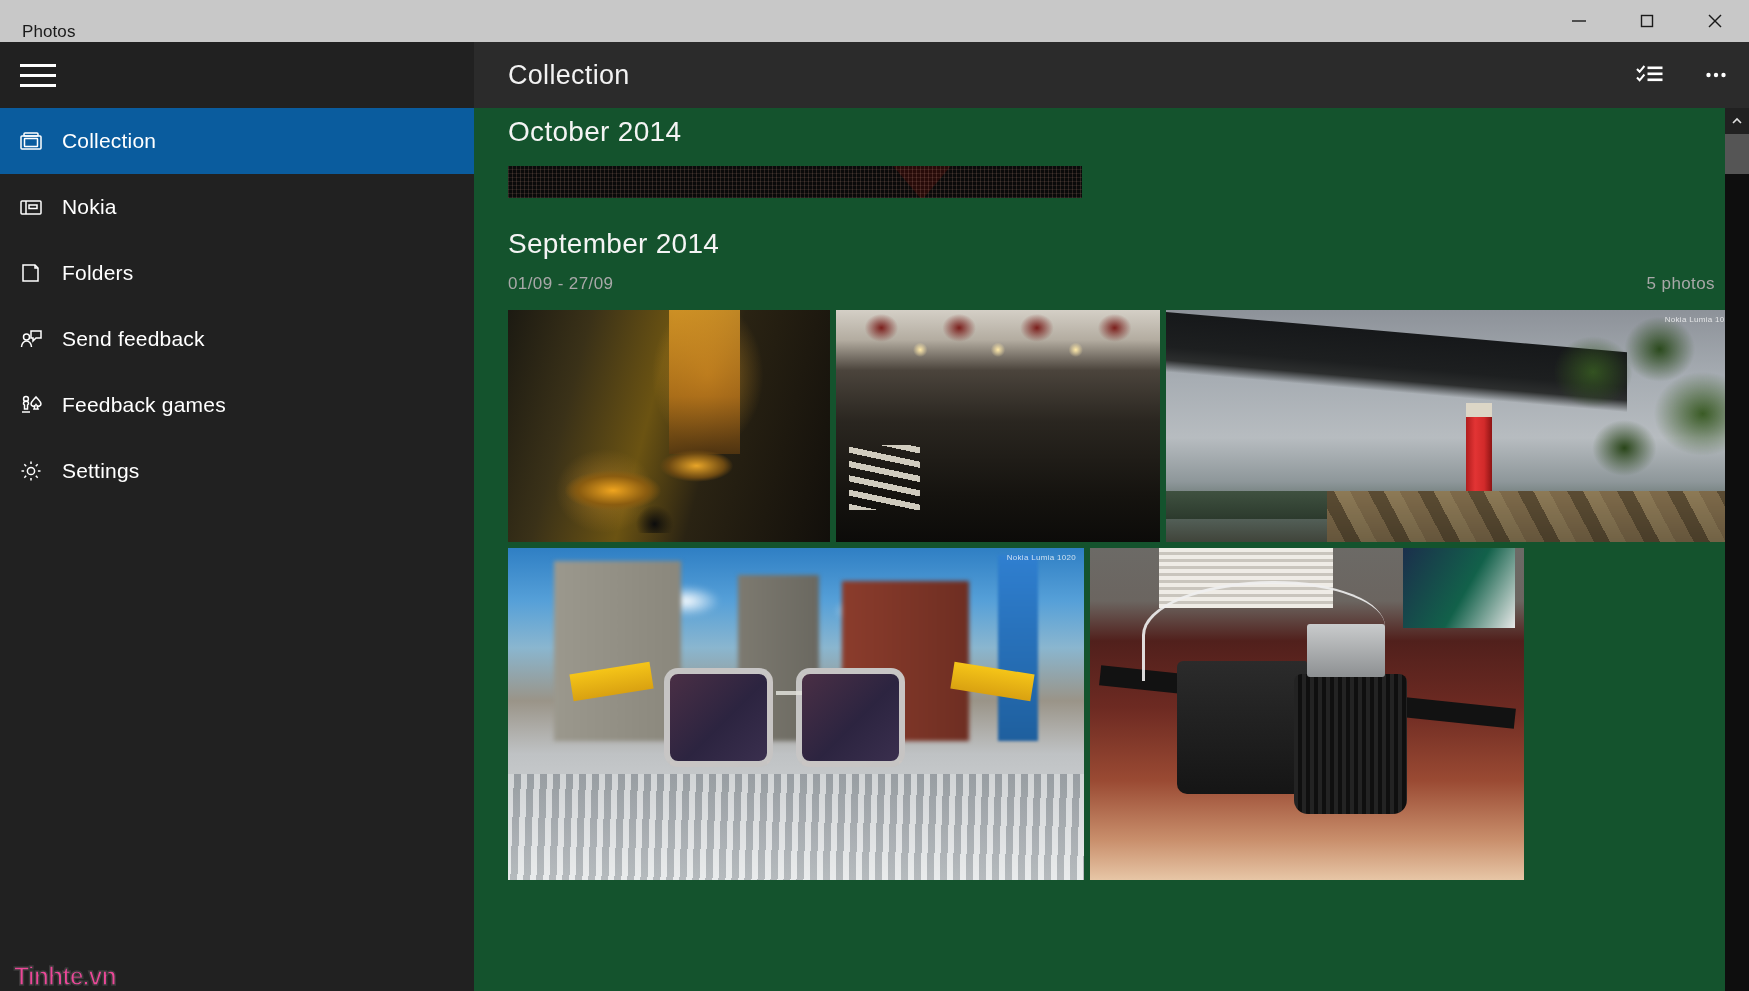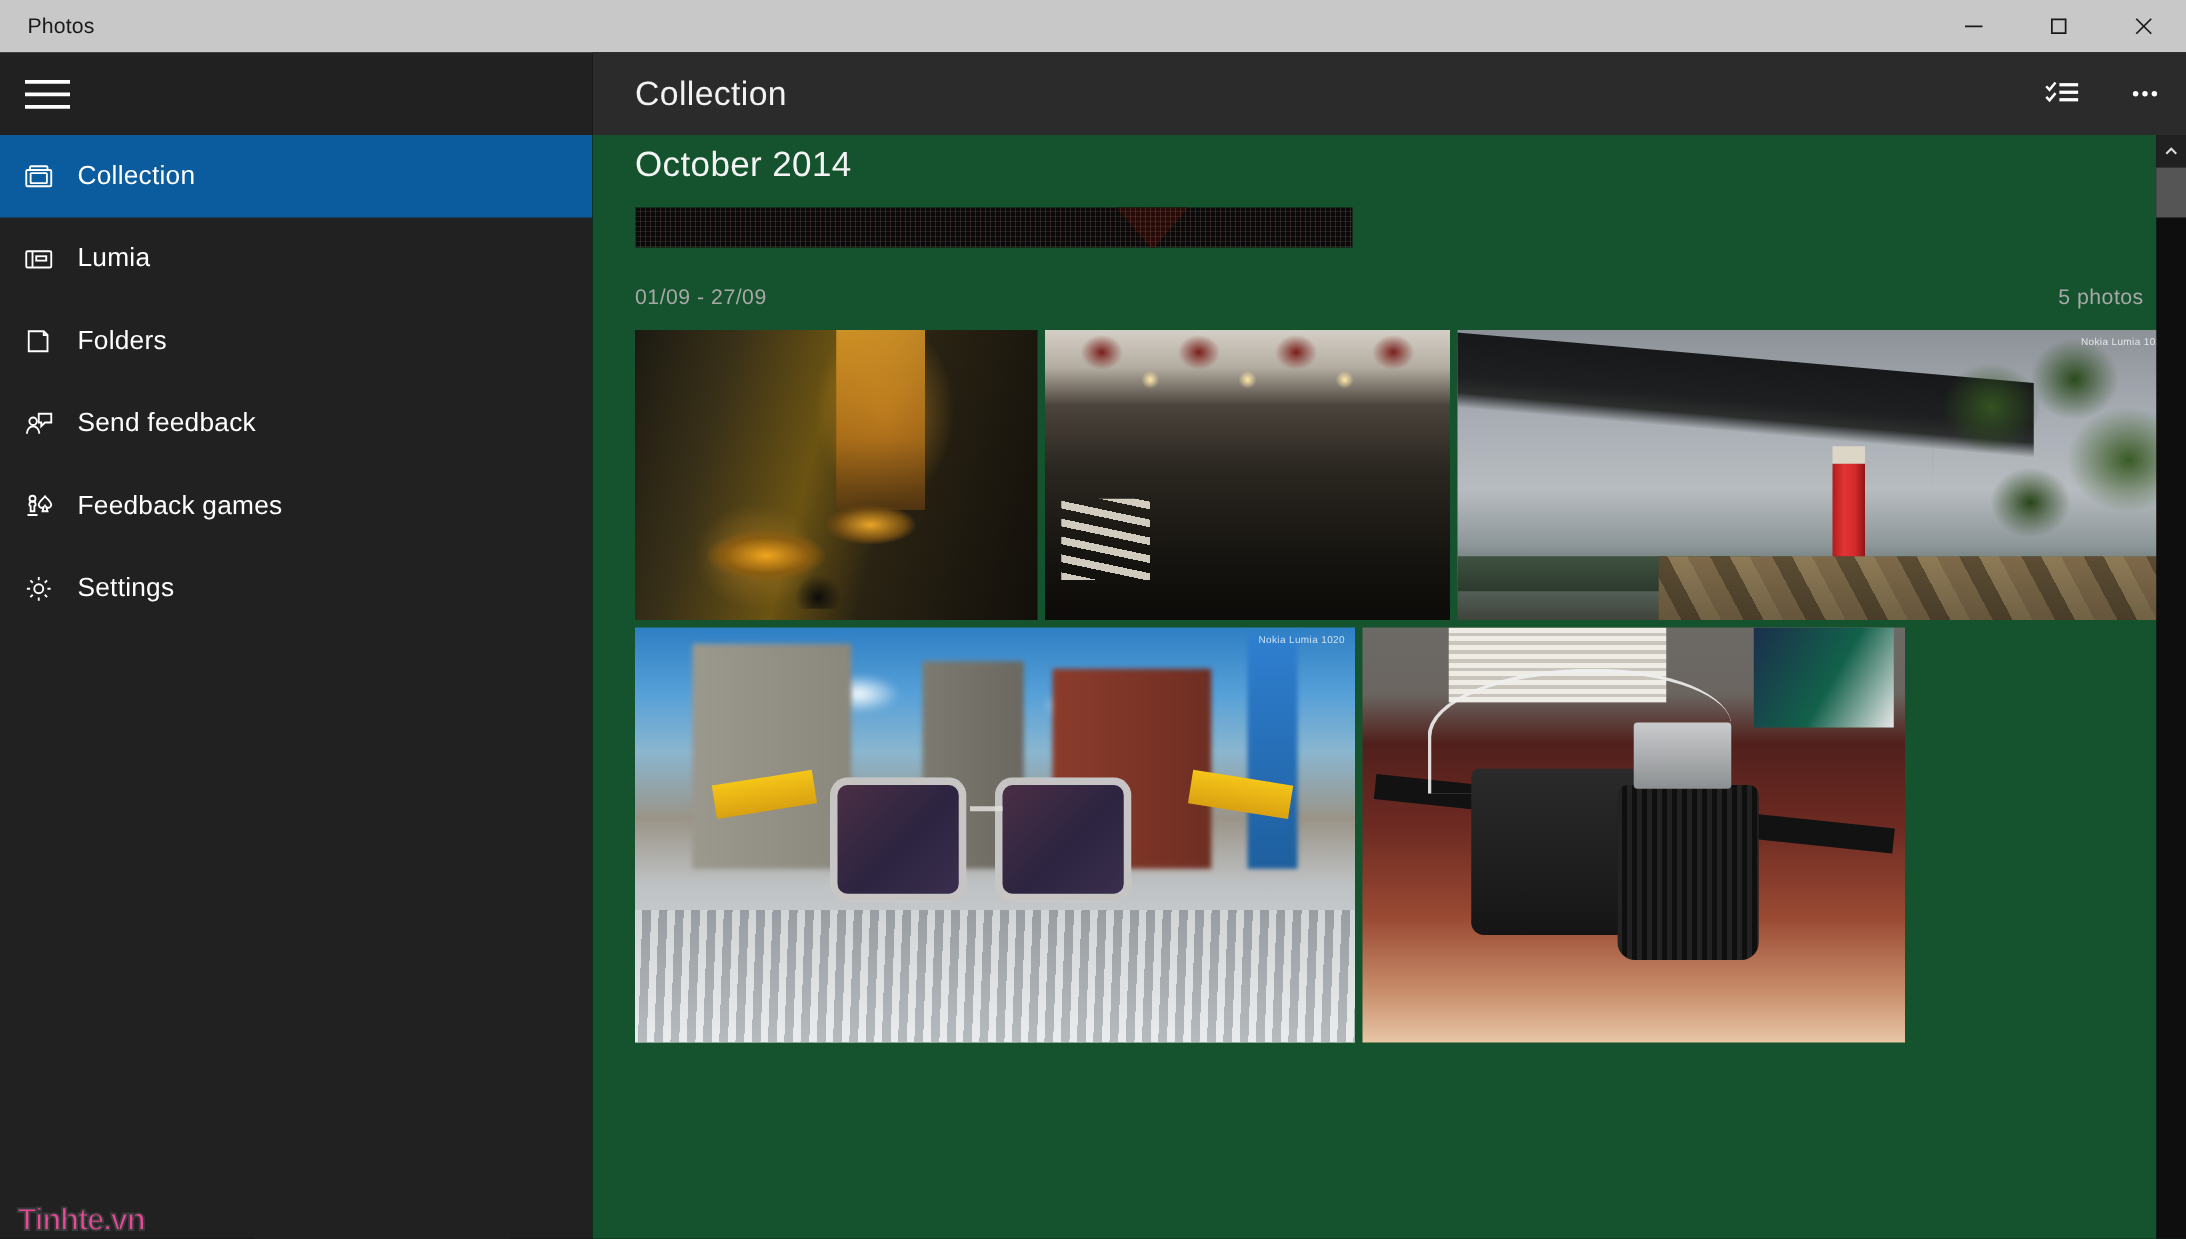--- a/index.html
+++ b/index.html
@@ -8,21 +8,21 @@
     overflow: hidden;
     font-family: "Liberation Sans", sans-serif;
     background: #000;
   }
 
   
   .titlebar {
     position: absolute; top: 0; left: 0;
     width: 1749px; height: 42px;
     background: #c8c8c8;
-    display: flex; align-items: center;
+    display: flex; align-items: flex-end;
   }
   .titlebar-title {
     font-size: 17px; color: #1a1a1a;
     margin-left: 22px; letter-spacing: .1px;
     font-weight: 400;
   }
   .win-controls { margin-left: auto; display: flex; height: 42px; }
   .win-btn {
     width: 68px; height: 42px;
     display: flex; align-items: center; justify-content: center;
@@ -401,21 +401,21 @@
   </div>
 
   <div class="nav-item">
     <span class="nav-icon">
       <svg width="26" height="26" viewBox="0 0 26 26" fill="none" stroke="#fff" stroke-width="1.5">
         <rect x="3" y="7" width="20" height="13" rx="1"></rect>
         <line x1="8" y1="7" x2="8" y2="20"></line>
         <rect x="11" y="11" width="8" height="3.5"></rect>
       </svg>
     </span>
-    <span class="nav-label">Lumia</span>
+    <span class="nav-label">Nokia</span>
   </div>
 
   <div class="nav-item">
     <span class="nav-icon">
       <svg width="26" height="26" viewBox="0 0 26 26" fill="none" stroke="#fff" stroke-width="1.5">
         <path d="M5 5 h12 l3 3 v13 h-15 z"></path>
         <path d="M17 5 v3 h3"></path>
       </svg>
     </span>
     <span class="nav-label">Folders</span>
@@ -484,20 +484,21 @@
   <div class="scroll-area">
 
     <div class="oct-block">
       <div class="month-head">October 2014</div>
       <div class="oct-strip thumb">
         <span class="vee"></span>
       </div>
     </div>
 
     <div class="sep-block">
+      <div class="month-head">September 2014</div>
 
       <div class="date-row">
         <span class="date-range">01/09 - 27/09</span>
         <span class="photo-count">5 photos</span>
       </div>
 
       <div class="grid">
 
         <div class="row">
 

